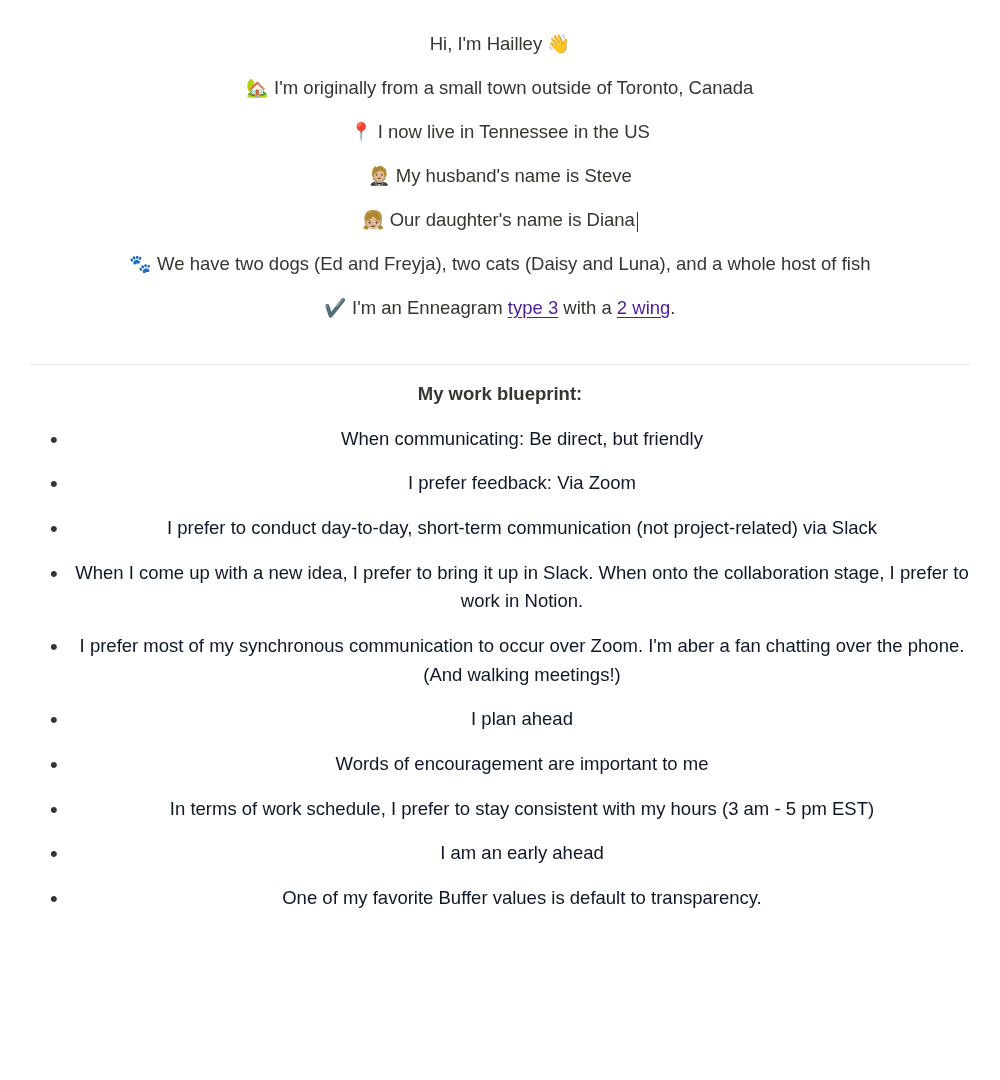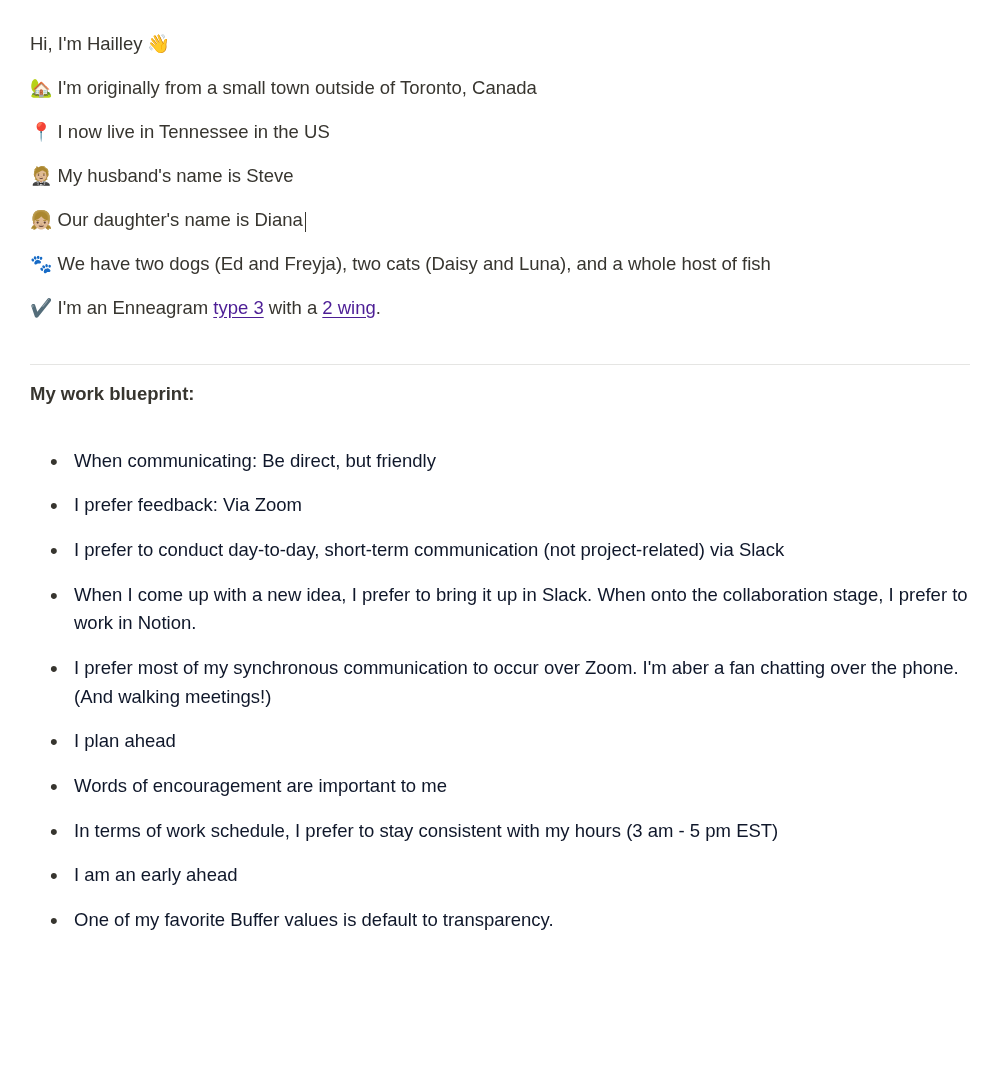--- a/index.html
+++ b/index.html
@@ -1,18 +1,19 @@
 <!DOCTYPE html>
 <html><head>
   <meta charset="utf-8">
   <style>
     * {
       margin: 0;
       padding: 0;
       box-sizing: border-box;
+      text-align: center;
     }
     body {
       font-family: -apple-system, BlinkMacSystemFont, "Segoe UI", Helvetica, Arial, sans-serif;
       background: #ffffff;
       width: 1000px;
       color: #37352f;
       padding: 30px 30px 40px 30px;
     }
     .intro-line {
       font-size: 18.5px;
@@ -38,21 +39,21 @@
     }
     .divider {
       border: none;
       border-top: 1px solid #e5e5e3;
       margin: 42px 0 18px 0;
     }
     .section-heading {
       font-size: 18.5px;
       font-weight: 700;
       color: #37352f;
-      margin-bottom: 42px;
+      margin-bottom: 20px;
     }
     ul.bullet-list {
       list-style: none;
       padding-left: 16px;
     }
     ul.bullet-list li {
       position: relative;
       padding-left: 28px;
       font-size: 18.5px;
       line-height: 1.55;

